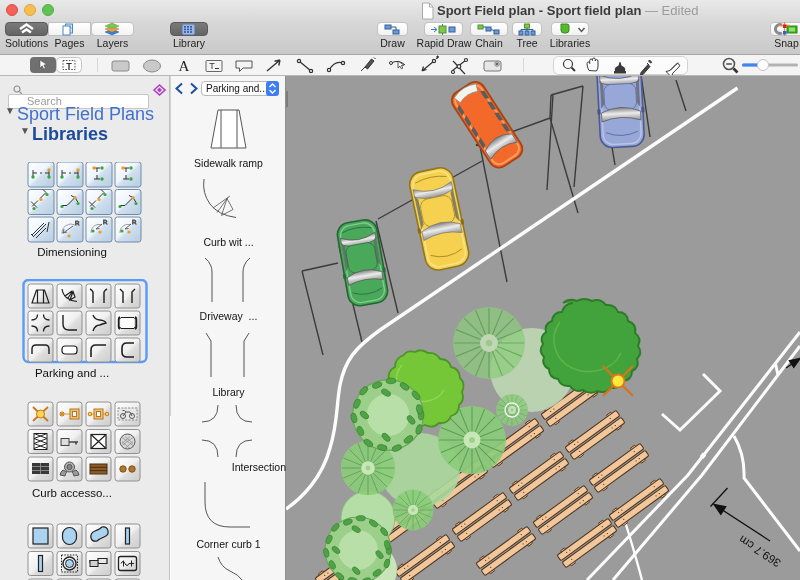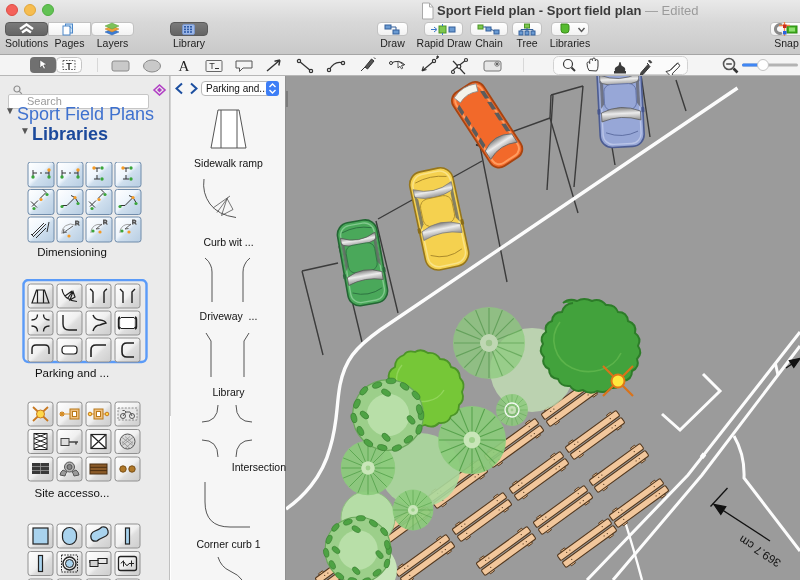--- a/index.html
+++ b/index.html
@@ -473,21 +473,21 @@
       <g transform="translate(86,56)">
             <rect x="4" y="7" width="17" height="10" fill="#8a5a28" stroke="#4a2e10"></rect>
             <path d="M4 10.3 h17 M4 13.6 h17" stroke="#4a2e10"></path>
           </g>
       <g transform="translate(115,56)">
             <circle cx="8" cy="12" r="3.2" fill="#b07828" stroke="#7a5018"></circle>
             <circle cx="17" cy="12" r="3.2" fill="#b07828" stroke="#7a5018"></circle>
           </g>
     </g>
   </svg>
-  <div class="abs griddlbl" style="top:411px;">Site accesso...</div>
+  <div class="abs griddlbl" style="top:411px;">Curb accesso...</div>
 
   <svg class="abs" style="left:0px;top:447px" width="170" height="57" viewBox="0 0 170 57">
     <g>
       <use href="#gtile" x="28" y="1"></use>
           <use href="#gtile" x="57" y="1"></use>
           <use href="#gtile" x="86" y="1"></use>
           <use href="#gtile" x="115" y="1"></use>
       <g transform="translate(28,1)">
             <rect x="5" y="4" width="15" height="16" fill="#a9d3ee" stroke="#222" stroke-width="1.2"></rect>
           </g>

